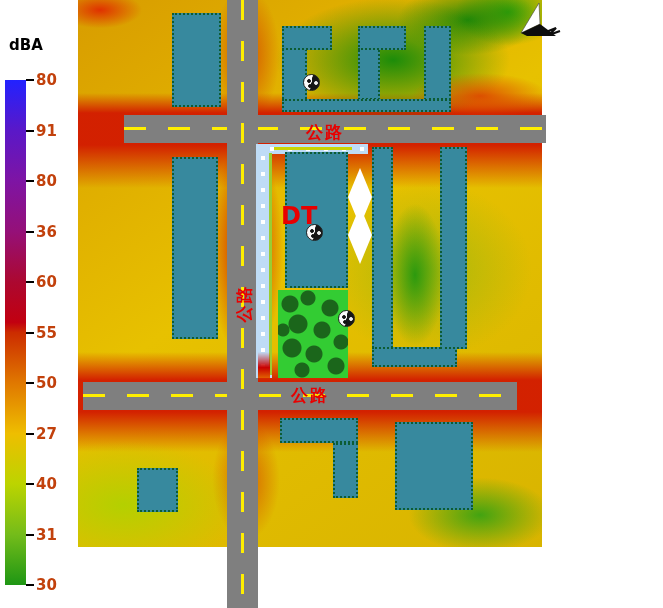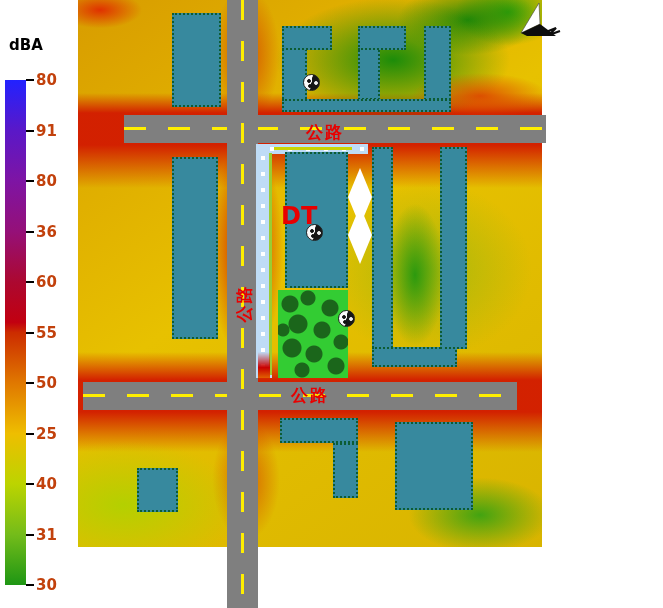--- a/index.html
+++ b/index.html
@@ -132,21 +132,21 @@
     <div class="tick" style="top:333px">
         <span class="tickline"></span>
         <span class="ticklabel">55</span>
       </div>
     <div class="tick" style="top:383px">
         <span class="tickline"></span>
         <span class="ticklabel">50</span>
       </div>
     <div class="tick" style="top:434px">
         <span class="tickline"></span>
-        <span class="ticklabel">25</span>
+        <span class="ticklabel">27</span>
       </div>
     <div class="tick" style="top:484px">
         <span class="tickline"></span>
         <span class="ticklabel">40</span>
       </div>
     <div class="tick" style="top:535px">
         <span class="tickline"></span>
         <span class="ticklabel">31</span>
       </div>
     <div class="tick" style="top:585px">

